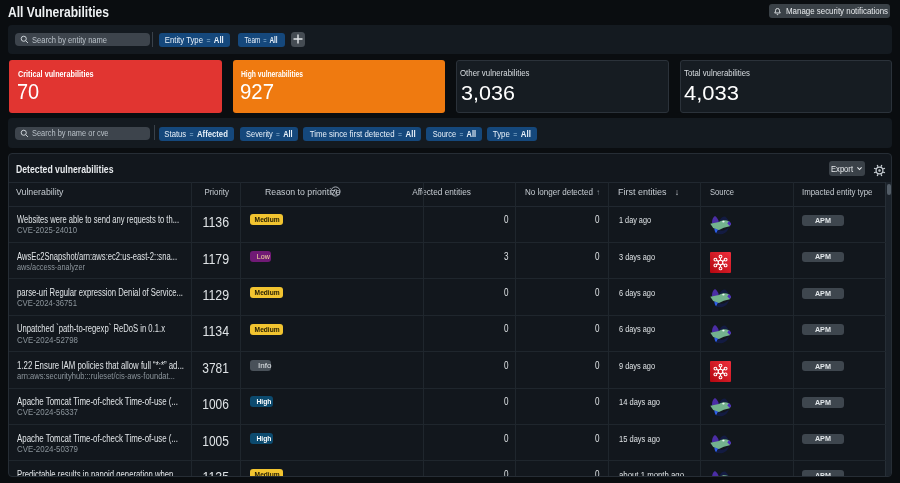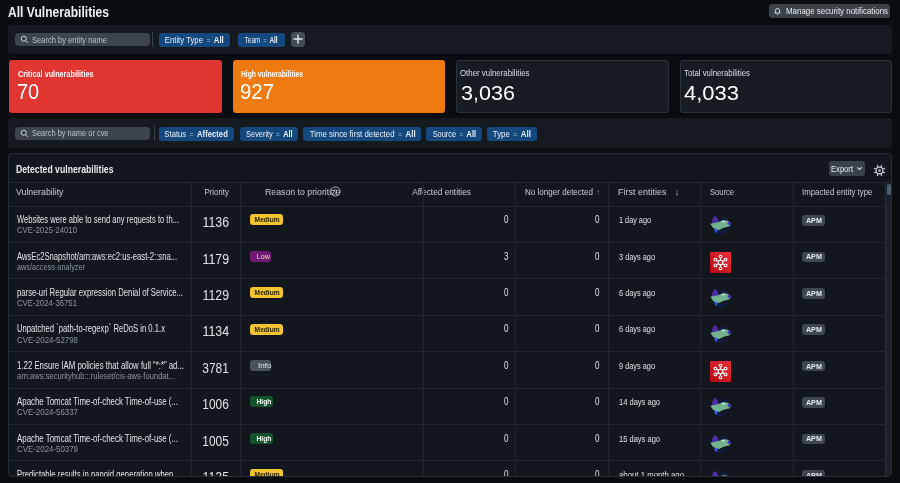--- a/index.html
+++ b/index.html
@@ -42,25 +42,25 @@
   .thumb { position:absolute; left:878px; top:29.5px; width:4px; height:11px; background:#535d67; border-radius:2px; }
   .row { position:absolute; left:0; width:877px; height:36.4px; border-bottom:1px solid #1f262d; }
   .rmain { position:absolute; left:8px; top:7.5px; font-size:10px; color:#e0e4e7; }
   .rsub { position:absolute; left:8px; top:18.8px; font-size:9px; color:#8c959c; }
   .rpri { position:absolute; top:7.5px; left:121px; width:100.4px; text-align:right; font-size:14px; color:#dfe3e6; }
   .sev { position:absolute; left:240.6px; top:7.8px; height:11px; border-radius:3px; font-size:8px;
     display:inline-flex; align-items:center; justify-content:flex-end; }
   .sev.med { background:#f2c430; color:#211a02; font-weight:bold; }
   .sev.low { background:#701a75; color:#f5dfa0; }
   .sev.info { background:#495159; color:#e5e9ec; }
-  .sev.high { background:#14532d; color:#fff; font-weight:bold; }
+  .sev.high { background:#0c4a6e; color:#fff; font-weight:bold; }
   .rnum { position:absolute; top:7.5px; text-align:right; font-size:10px; color:#dfe3e6; }
   .rdate { position:absolute; left:609.5px; top:7.5px; font-size:9.5px; color:#dfe3e6; white-space:nowrap; }
   .ricon { position:absolute; left:701px; top:8.5px; }
-  .apm { position:absolute; left:793px; top:8.7px; width:23px; height:10.6px; background:#3e464e; border-radius:3px;
+  .apm { position:absolute; left:793px; top:8.7px; width:42px; height:10.6px; background:#3e464e; border-radius:3px;
     color:#e2e7ea; font-size:8px; font-weight:bold; display:inline-flex; align-items:center; justify-content:center; }
 </style>
 </head>
 <body>
 <div class="abs title"><span class="t" style="transform-origin: 0px 50%; transform: scaleX(0.8635); width: 101px;">All Vulnerabilities</span></div>
 <div class="abs manage-btn">
     <svg width="9" height="10" viewBox="0 0 16 16" fill="none" stroke="#e8ebee" stroke-width="1.6">
       <path d="M3 11.5 h10 c-1.2-1-1.5-2.2-1.5-4.5 a3.5 3.5 0 0 0-7 0 c0 2.3-.3 3.5-1.5 4.5z"></path>
       <path d="M6.6 13.5 a1.5 1.5 0 0 0 2.8 0"></path>
     </svg>

